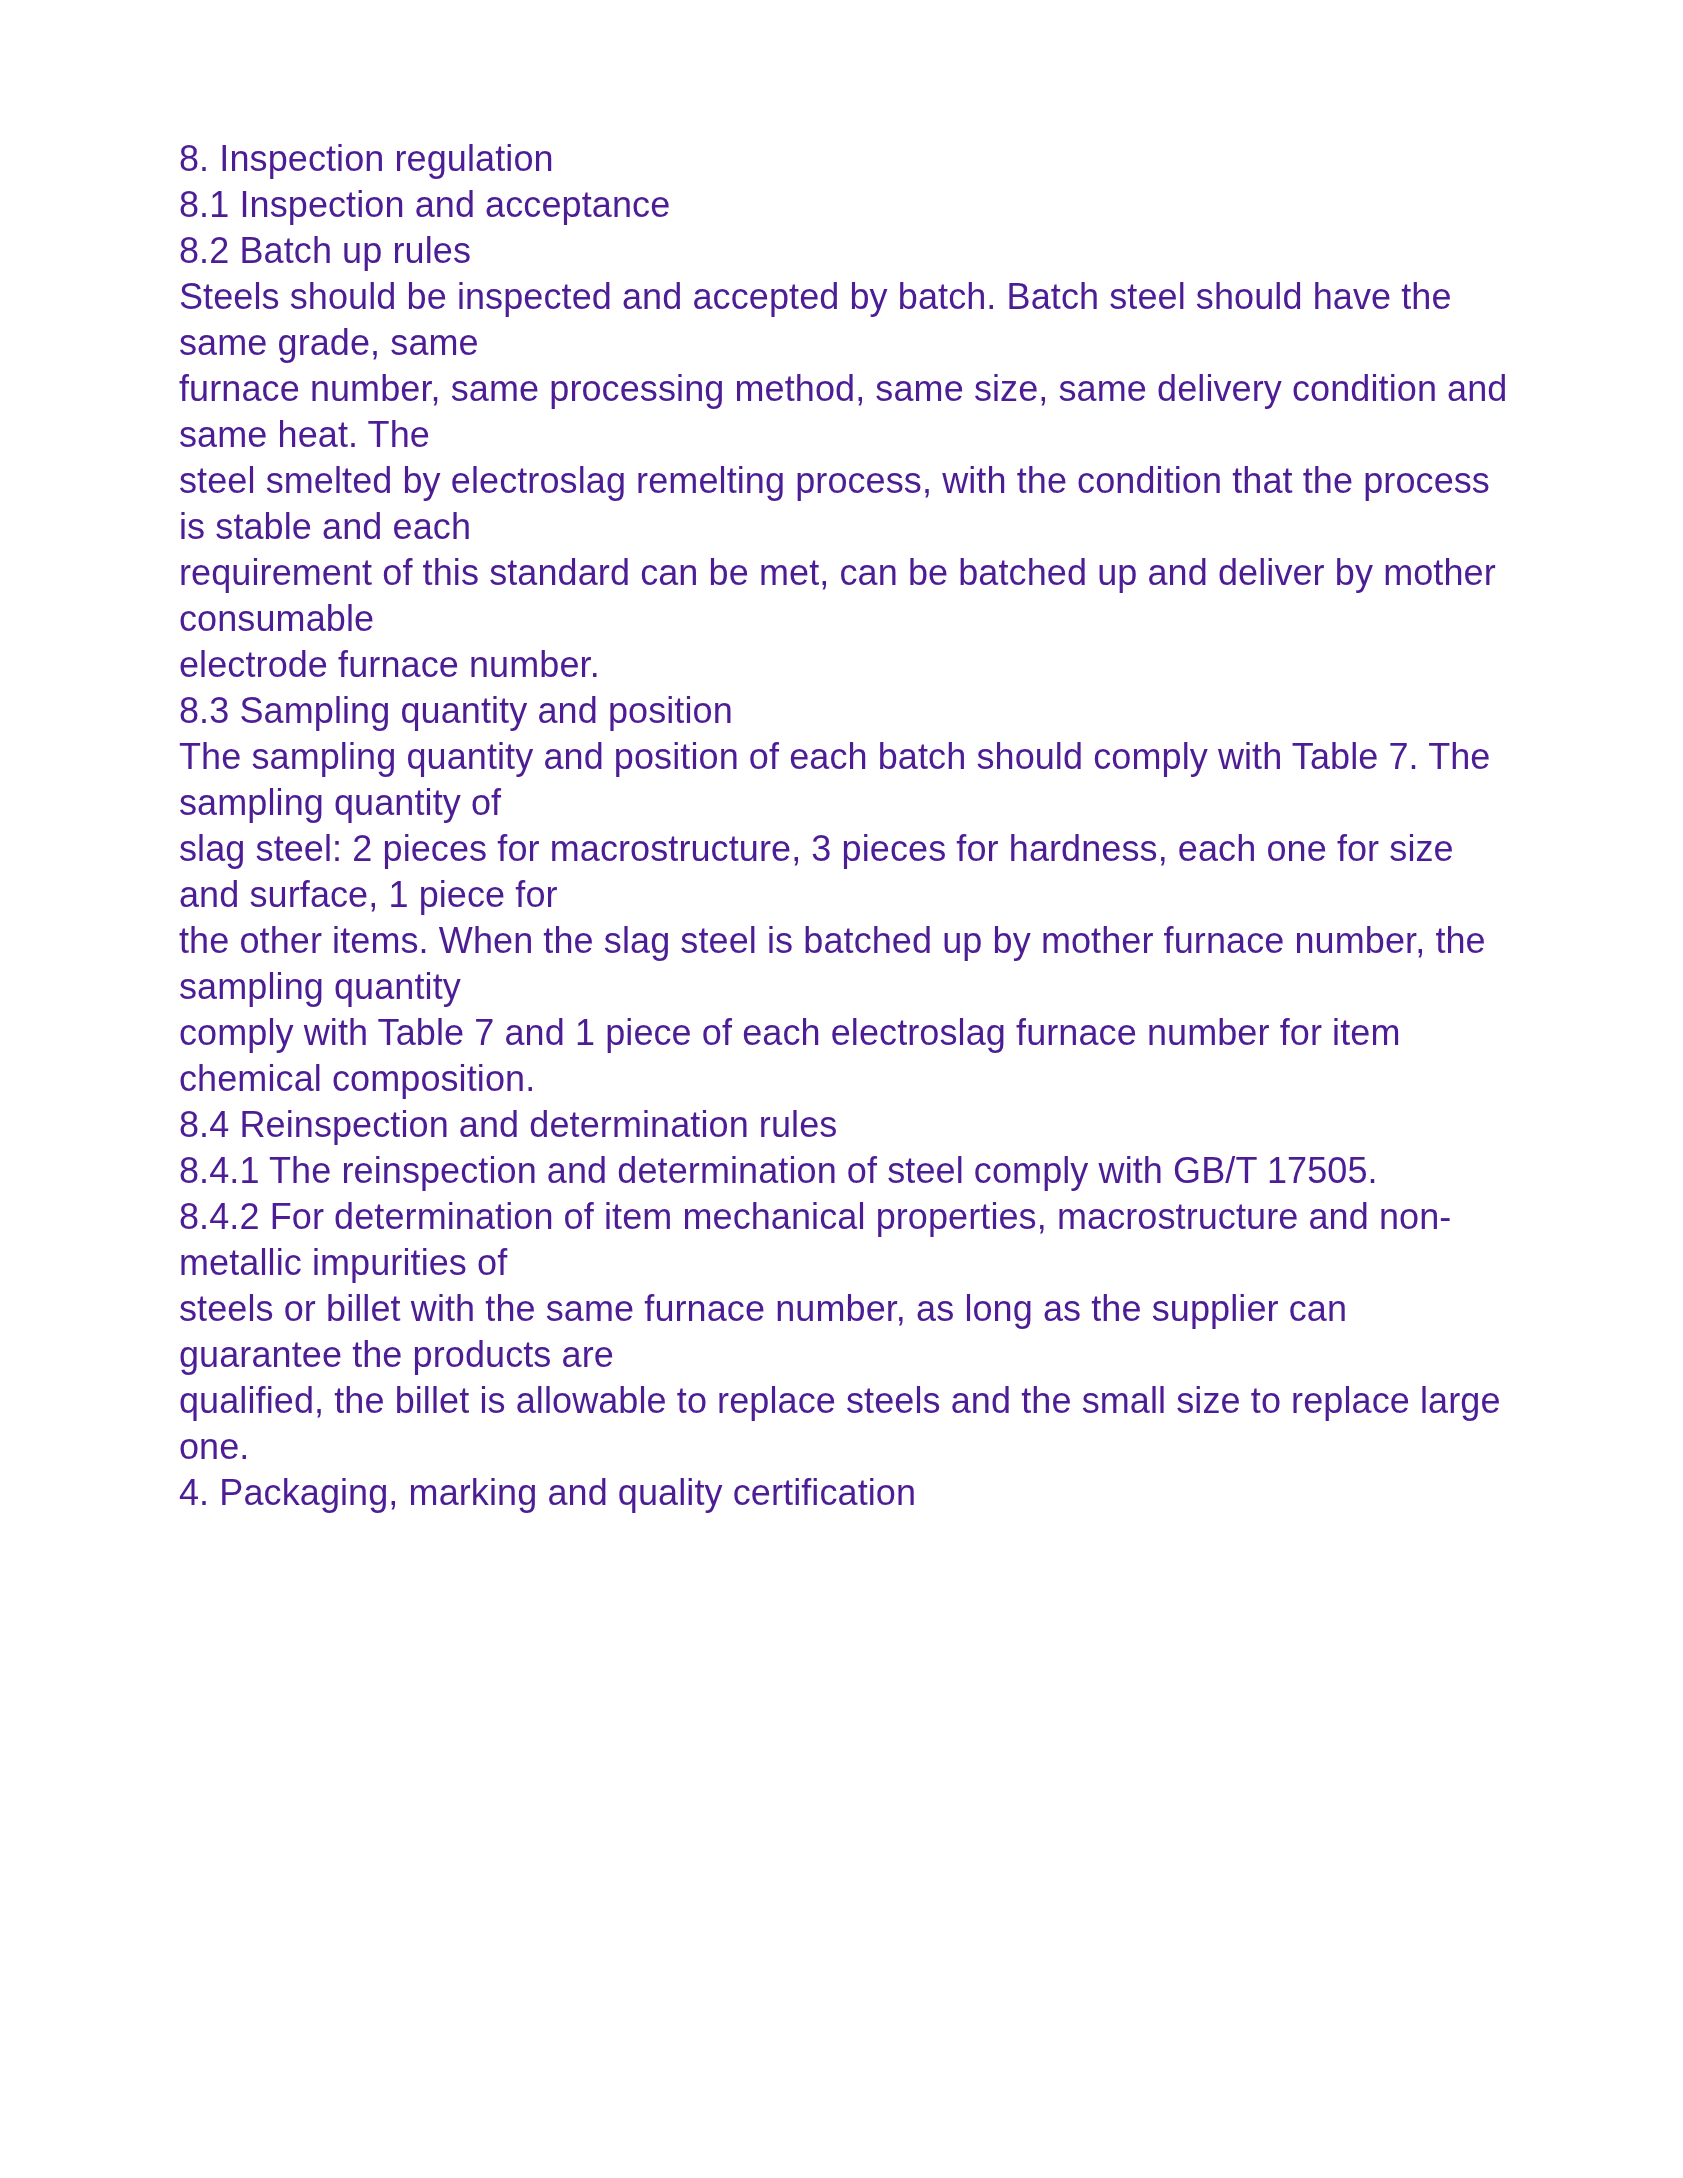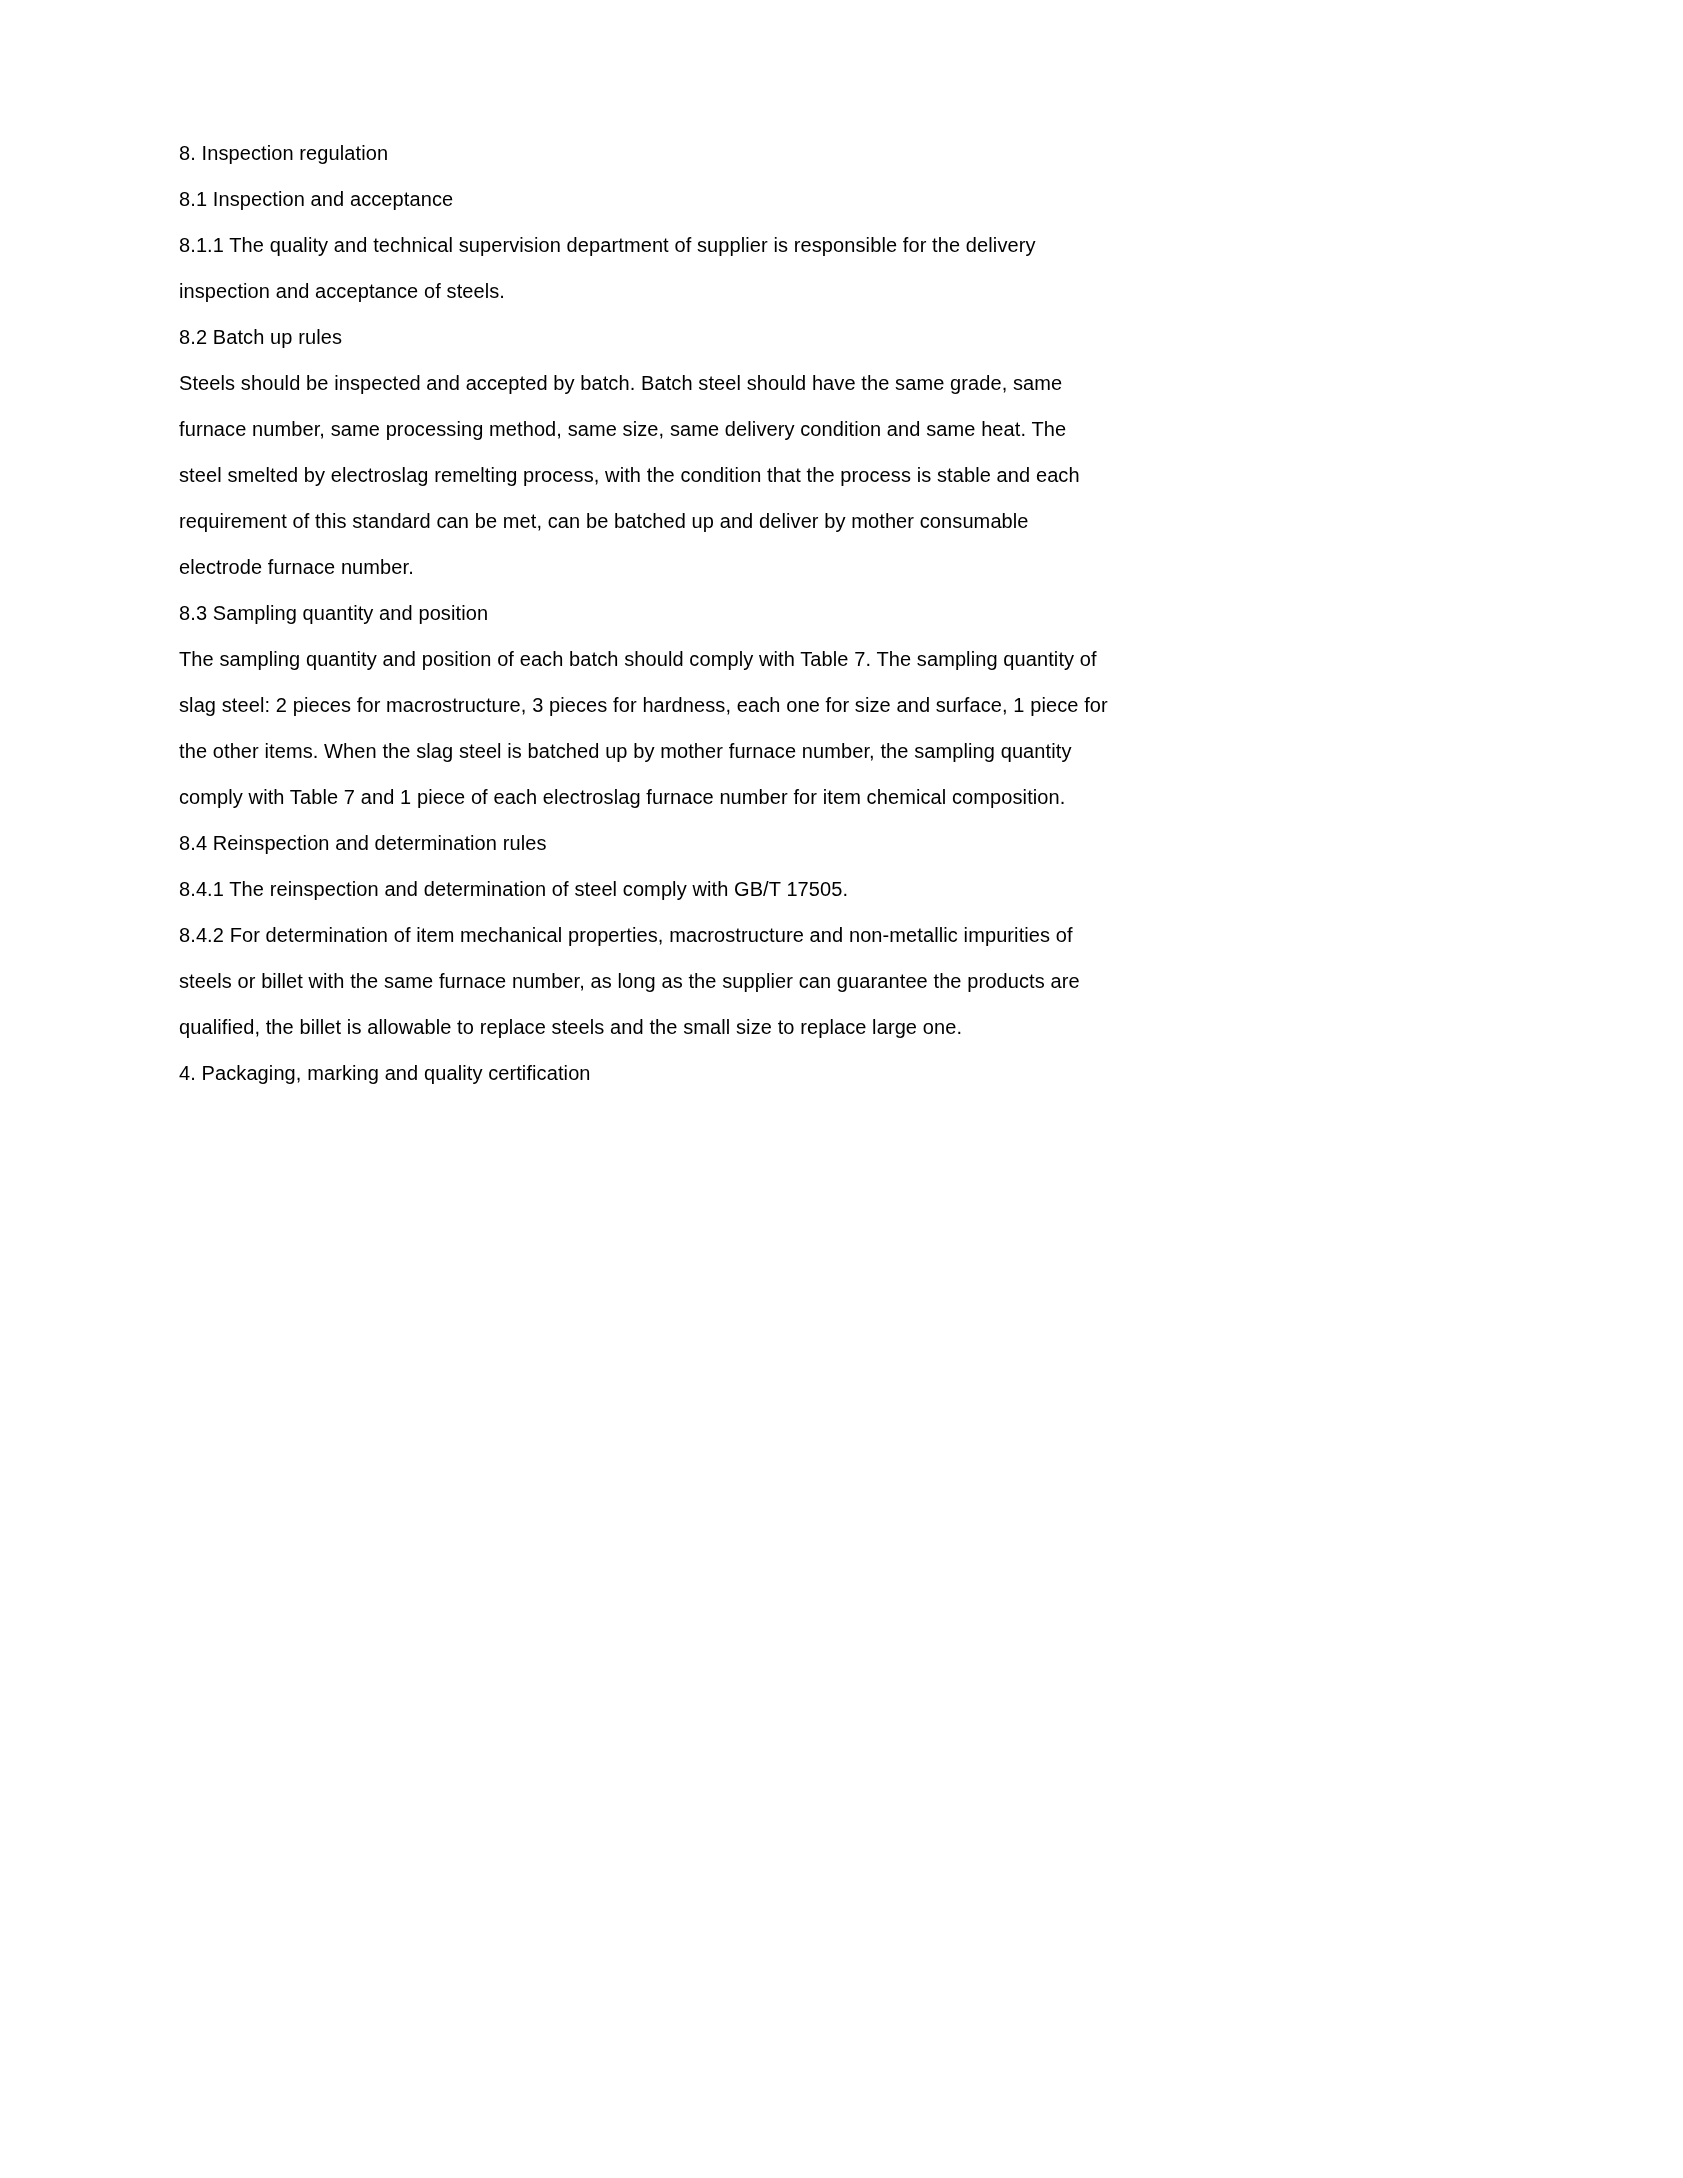--- a/index.html
+++ b/index.html
@@ -11,43 +11,41 @@
     position: relative;
     width: 1683px;
     height: 2178px;
     background: #ffffff;
     overflow: hidden;
     font-family: "Liberation Sans", sans-serif;
   }
   .doc-body {
     position: absolute;
     left: 179px;
-    top: 130px;
+    top: 136px;
     width: 1332px;
-    font-size: 20px;
+    font-size: 36px;
     line-height: 46px;
-    color: #000000;
+    color: #4c1d95;
     letter-spacing: 0.1px;
   }
   .block {
     margin: 0;
     padding: 0;
     white-space: pre-line;
     font-weight: 400;
   }
 </style>
 </head>
 <body>
 
 <div class="page">
   <div class="doc-body" id="doc-body">
       <p class="block block-heading">8. Inspection regulation</p>
       <p class="block block-heading">8.1 Inspection and acceptance</p>
-      <p class="block block-para">8.1.1 The quality and technical supervision department of supplier is responsible for the delivery
-inspection and acceptance of steels.</p>
       <p class="block block-heading">8.2 Batch up rules</p>
       <p class="block block-para">Steels should be inspected and accepted by batch. Batch steel should have the same grade, same
 furnace number, same processing method, same size, same delivery condition and same heat. The
 steel smelted by electroslag remelting process, with the condition that the process is stable and each
 requirement of this standard can be met, can be batched up and deliver by mother consumable
 electrode furnace number.</p>
       <p class="block block-heading">8.3 Sampling quantity and position</p>
       <p class="block block-para">The sampling quantity and position of each batch should comply with Table 7. The sampling quantity of
 slag steel: 2 pieces for macrostructure, 3 pieces for hardness, each one for size and surface, 1 piece for
 the other items. When the slag steel is batched up by mother furnace number, the sampling quantity

